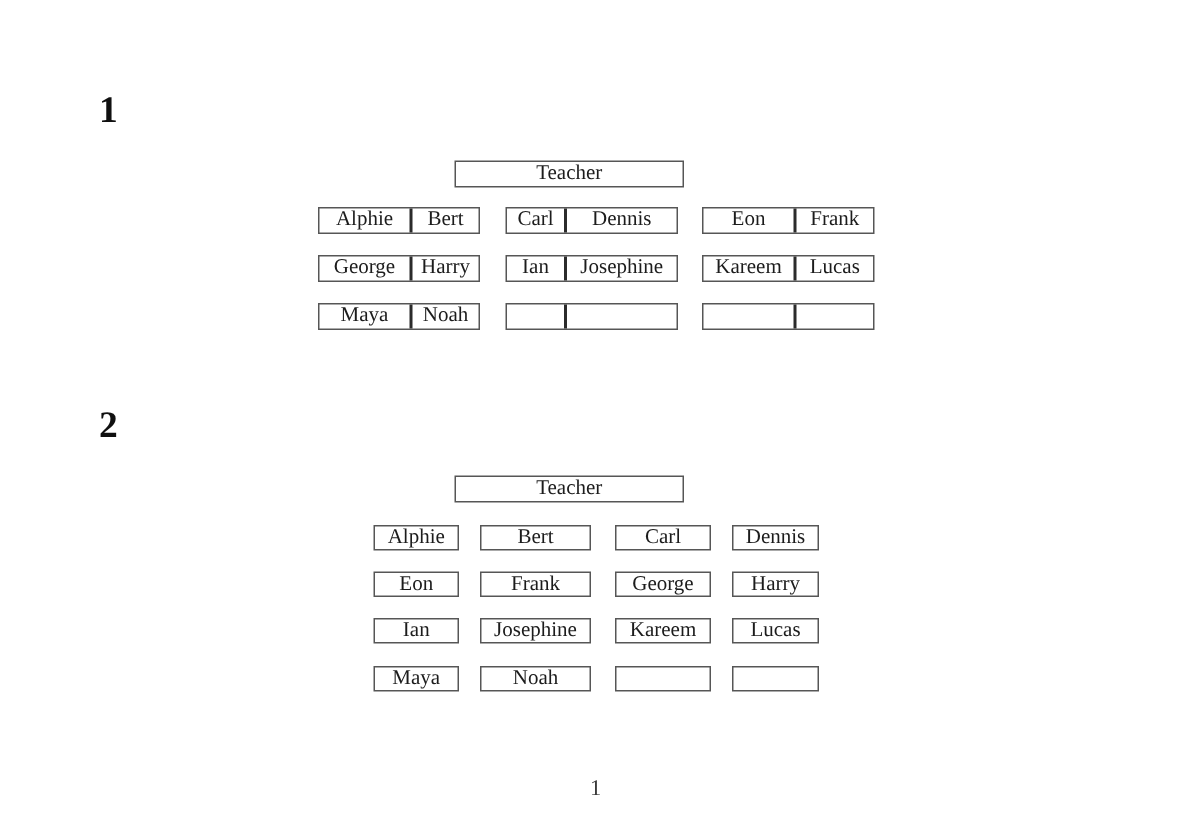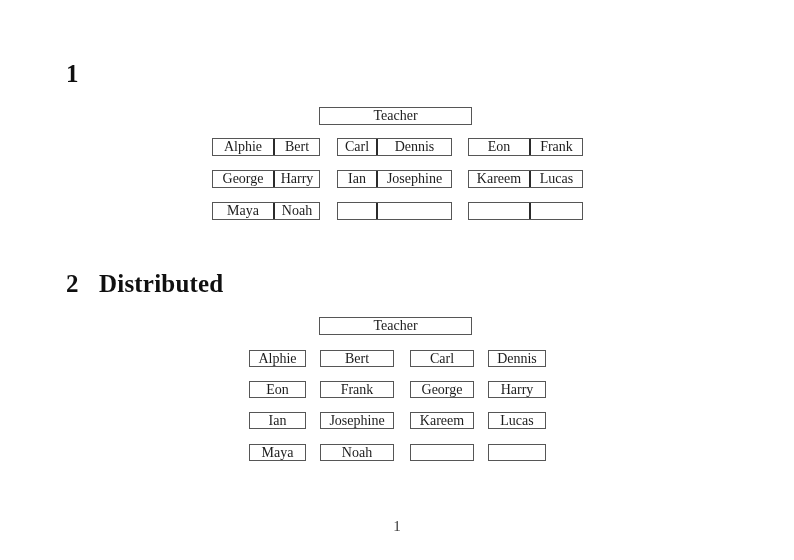--- a/index.html
+++ b/index.html
@@ -28,21 +28,21 @@
     position:absolute;
     box-sizing:border-box;
     border:1px solid #565656;
     background:#ffffff;
     font-size:14px;
     color:#1c1c1c;
   }
 
   
   .teacher{
-    left:319px;width:153px;height:18px;
+    left:303px;width:153px;height:18px;
     display:flex;align-items:center;justify-content:center;
   }
   .t-s1{top:107px;}
   .t-s2{top:317px;}
 
   
   .desk{display:flex;height:18px;}
   .desk .cell{
     display:flex;align-items:center;justify-content:center;
     height:100%;overflow:hidden;white-space:nowrap;
@@ -119,21 +119,20 @@
     <span class="cell a"></span>
     <span class="cell b"></span>
   </div>
   <div class="box desk dc3 dr3">
     <span class="cell a"></span>
     <span class="cell b"></span>
   </div>
 
   <div class="heading h2pos">
     <span class="num">2</span>
-    <span class="ttl">Distributed</span>
   </div>
 
   <div class="box teacher t-s2">
     <span>Teacher</span>
   </div>
 
   <div class="box seat sc1 sr1">Alphie</div>
   <div class="box seat sc2 sr1">Bert</div>
   <div class="box seat sc3 sr1">Carl</div>
   <div class="box seat sc4 sr1">Dennis</div>

